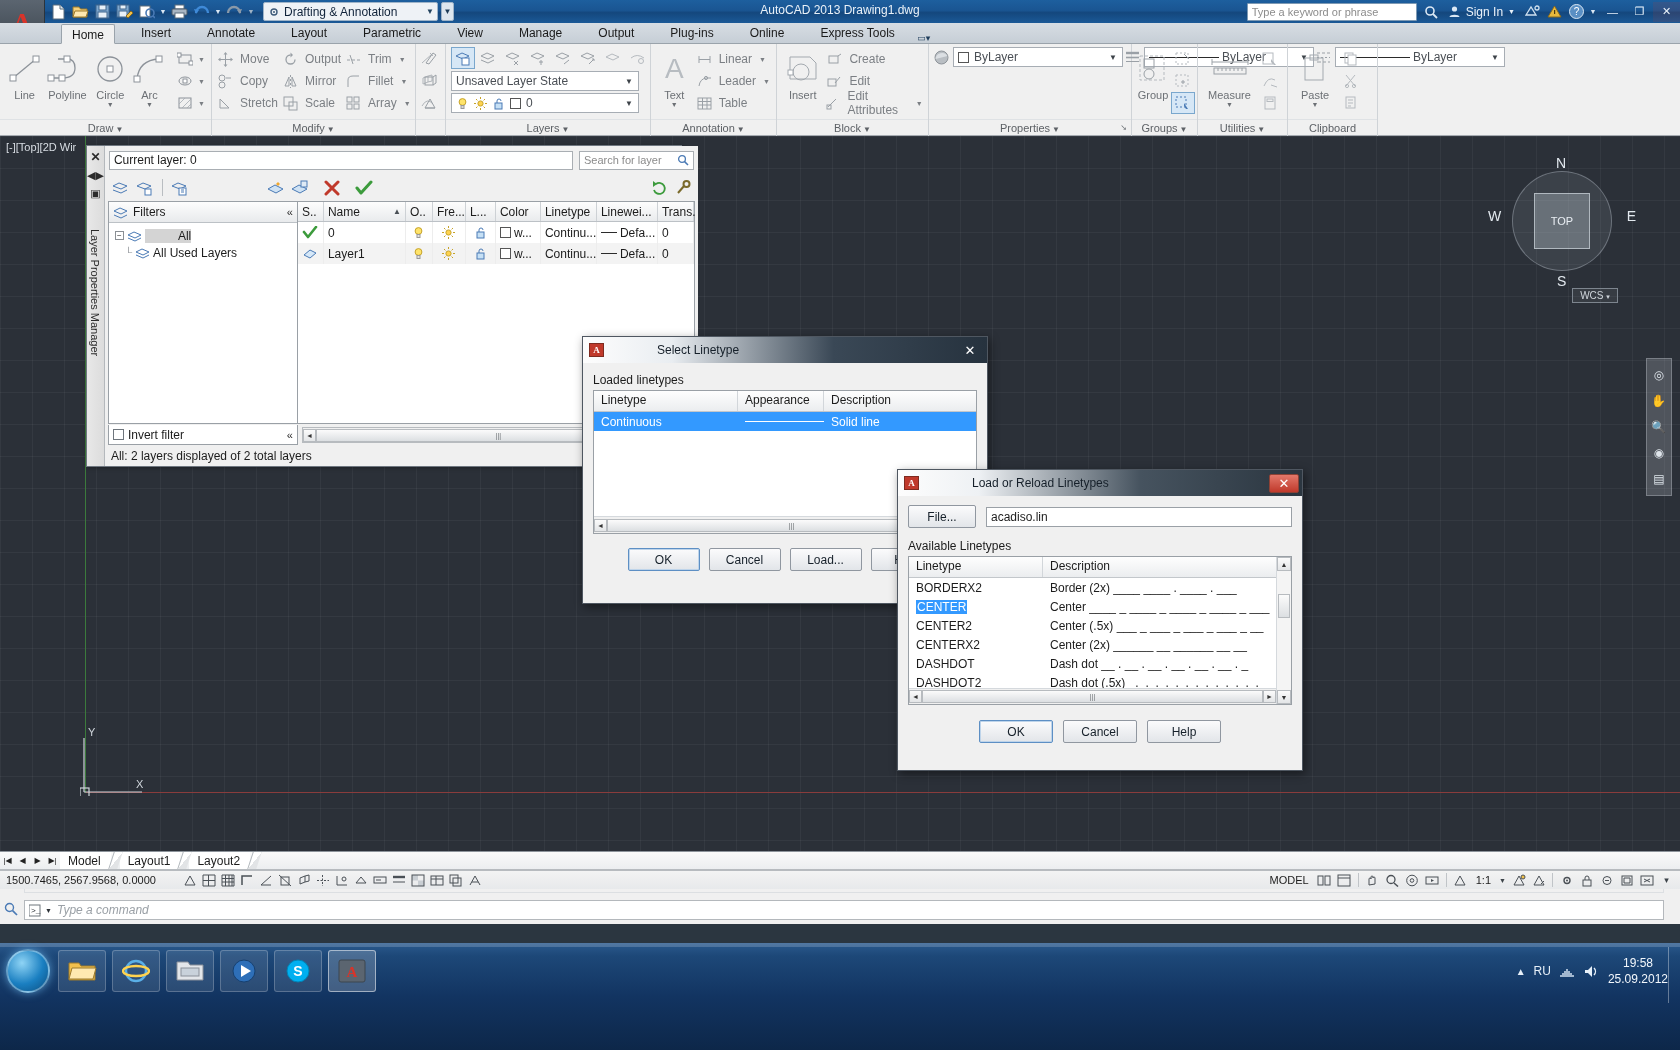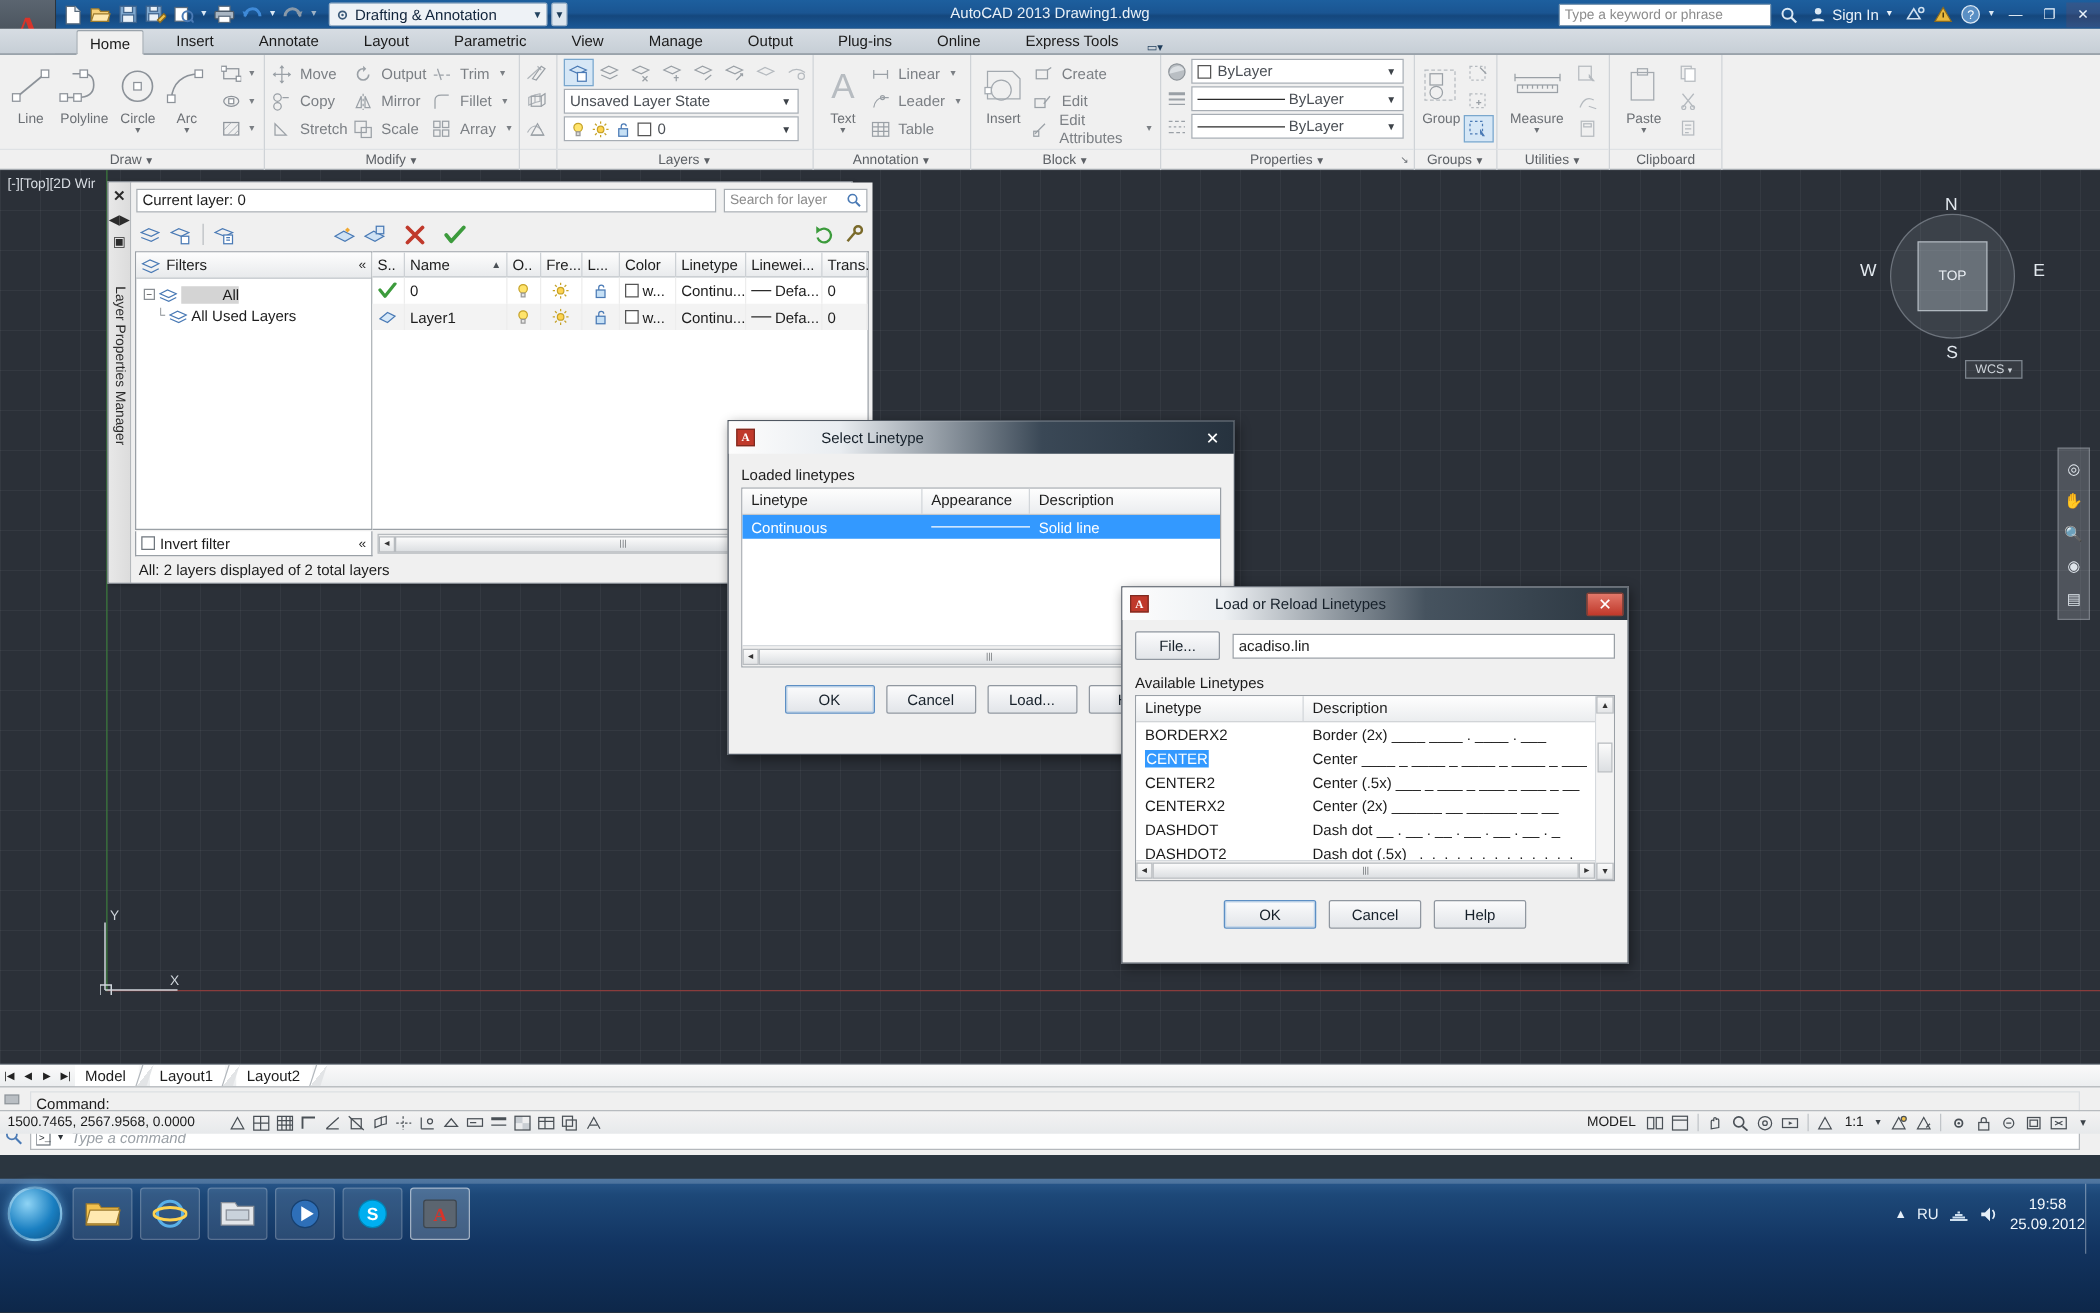--- a/index.html
+++ b/index.html
@@ -209,21 +209,21 @@
      border-top:1px solid #b7bbbf; }
   .cmd-hist { position:absolute; left:24px; top:873px; width:1640px; height:20px;
      background:#f0f0f0; font-size:12px; color:#1c1c1c; padding:2px 4px; border:1px solid #dcdfe2;}
   .cmd-grip { position:absolute; left:2px; top:873px; width:18px; height:18px; }
   .cmd-input { position:absolute; left:24px; top:900px; width:1640px; height:20px; background:#fff;
      border:1px solid #b4b8bc; display:flex; align-items:center; padding:0 4px; gap:5px; }
   .cmd-ph { font-size:12px; color:#9aa0a6; font-style:italic; }
   .cmd-left { position:absolute; left:2px; top:900px; width:18px; height:18px; display:flex;align-items:center;justify-content:center;}
   .cmd-prompt { display:flex; align-items:center; gap:2px; color:#2d3237; font-size:11px;}
   
-  .statusbar { position:absolute; left:0; top:888px; width:1680px; height:19px;
+  .statusbar { position:absolute; left:0; top:870px; width:1680px; height:19px;
      background:linear-gradient(to bottom,#f3f3f3,#e7e9eb); border-top:1px solid #b7bbbf;
      display:flex; align-items:center; font-size:11px; color:#1c1c1c; }
   .coords { width:180px; padding-left:6px; }
   .sb-ico { width:19px; height:17px; display:flex; align-items:center; justify-content:center;
      border:1px solid transparent; }
   .sb-ico:nth-child(n) { color:#3c4349; }
   .sb-right { margin-left:auto; display:flex; align-items:center; gap:1px; padding-right:4px;}
   .sb-txt { padding:0 5px; font-size:11px; }
   .sb-sep { width:1px; height:14px; background:#c0c4c8; margin:0 3px;}
   
@@ -766,21 +766,21 @@
             </span>
           <span>Edit Attributes</span>
           <span class="dd-arrow">▼</span>
         </div>
       </div>
     </div>
     <div class="panel-title"><span>Block</span><span class="c">▼</span></div>
   </div>
 
   <div class="panel" style="width:203px">
-    <div class="panel-body" style="flex-direction:column;gap:2px;padding-top:3px">
+    <div class="panel-body" style="flex-direction:row;gap:2px;padding-top:3px">
       <div style="display:flex;align-items:center;gap:4px">
         <svg width="15" height="15" viewBox="0 0 15 15">
             <circle cx="7.5" cy="7.5" r="6.5" fill="#b9bec3" stroke="#8d9399"></circle>
             <path d="M1.5 9 A6.5 6.5 0 0 1 13.5 6" fill="#dbdfe3"></path>
           </svg>
         <div class="combo prop-combo">
           <span style="display:flex;align-items:center;gap:5px">
               <span class="sq"></span>
               <span>ByLayer</span>
             </span>

